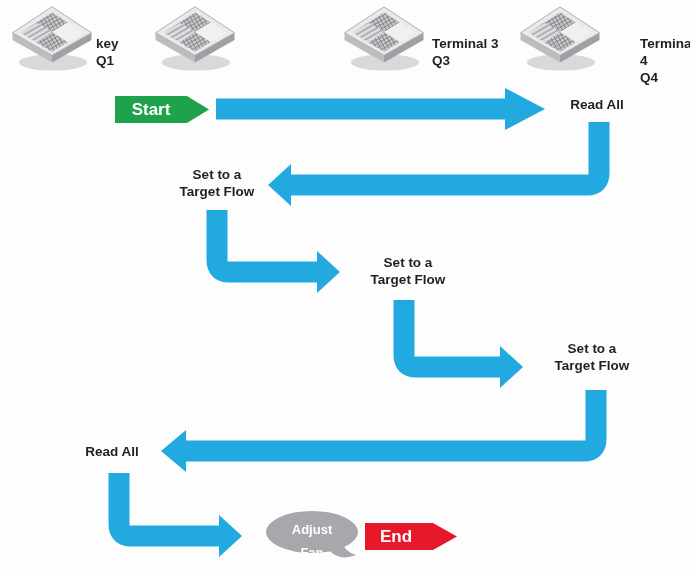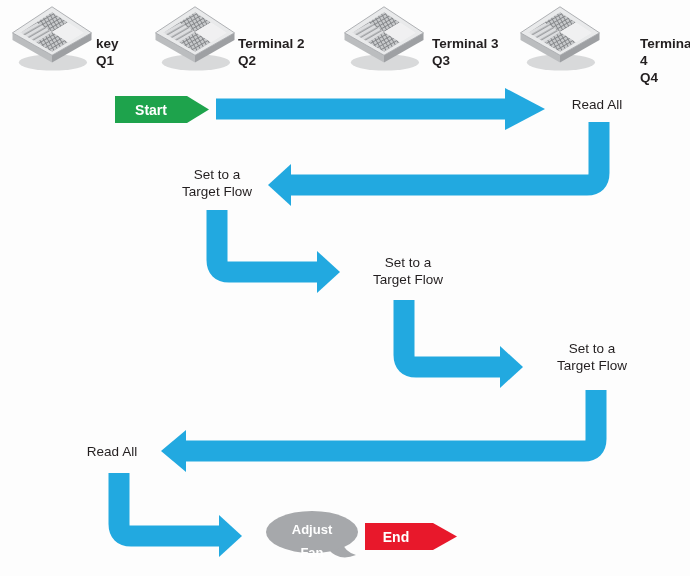--- a/index.html
+++ b/index.html
@@ -49,33 +49,33 @@
     font-weight: 700;
     font-size: 13.5px;
     line-height: 17px;
     color: var(--label-dark);
     white-space: pre-line;
   }
 
   .flow-label {
     position: absolute;
     transform: translateX(-50%);
-    font-weight: 400;
+    font-weight: 700;
     font-size: 13.5px;
     line-height: 17px;
     color: var(--label-dark);
     white-space: pre-line;
     text-align: center;
   }
 
   .shape-label {
     position: absolute;
     transform: translateX(-50%);
     font-weight: 700;
-    font-size: 14px;
+    font-size: 17px;
     line-height: 14px;
     color: #ffffff;
     white-space: pre-line;
     text-align: center;
   }
   .bubble-label { line-height: 23px; font-size: 13px; }
 </style>
 </head>
 <body>
 
@@ -113,22 +113,20 @@
     </svg>
   <svg class="term-svg" style="left:342px; top:5px" viewBox="0 0 92 78">
       <use href="#term-icon"></use>
     </svg>
   <svg class="term-svg" style="left:518px; top:5px" viewBox="0 0 92 78">
       <use href="#term-icon"></use>
     </svg>
 
   <div class="term-label" style="left:96px;  top:35px">key
 Q1</div>
-  <div class="term-label" style="left:238px; top:35px">Terminal 2
-Q2</div>
   <div class="term-label" style="left:432px; top:35px">Terminal 3
 Q3</div>
   <div class="term-label" style="left:640px; top:35px">Terminal 4
 Q4</div>
 
   <svg class="overlay" viewBox="0 0 690 576">
 
     <path class="blue-stroke" d="M216,109 H505"></path>
     <polygon class="blue-fill" points="505,88 545,109 505,130"></polygon>
 

